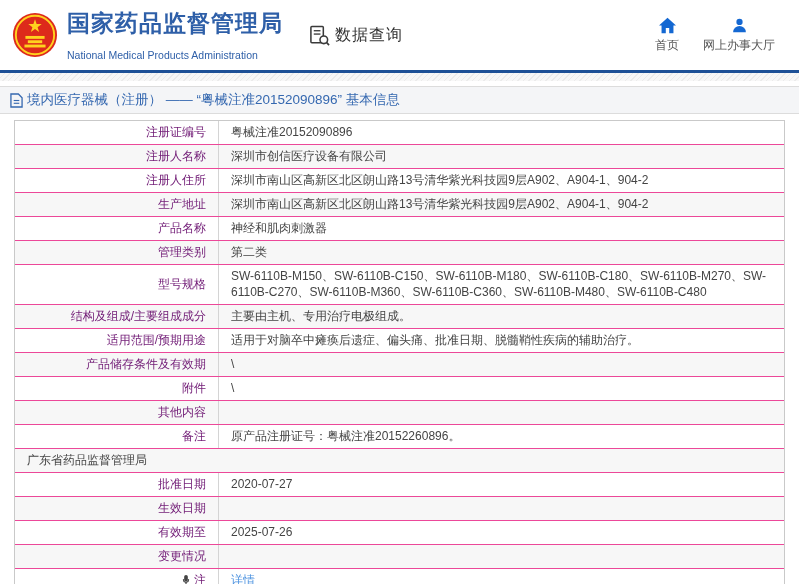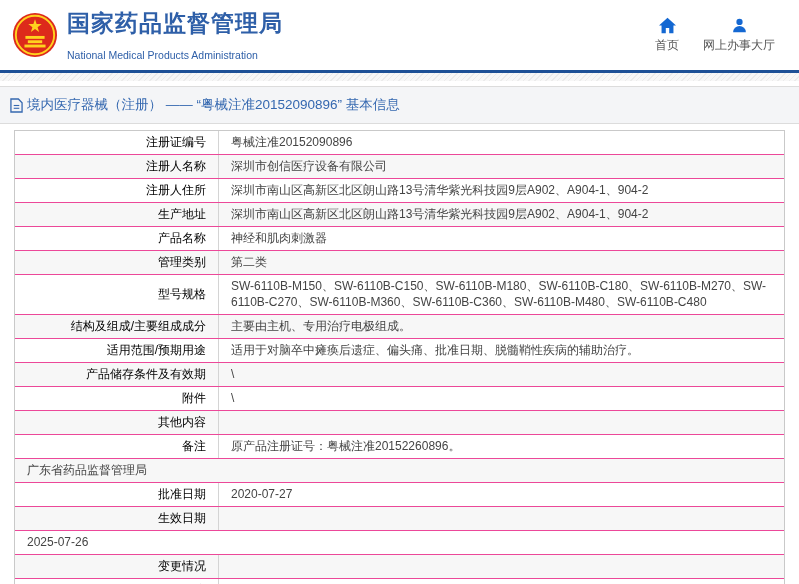--- a/index.html
+++ b/index.html
@@ -20,33 +20,33 @@
   .hspacer { flex:1; }
   .topnav { display:flex; align-items:center; gap:24px; margin-right:10px; }
   .nav-item { display:flex; flex-direction:column; align-items:center; gap:3px;
     text-decoration:none; cursor:pointer; }
   .nav-item .ic { width:17px; height:17px; }
   .nav-label { font-size:12px; color:#555; }
 
   
   .stripe { height:8px; width:100%;
     background:repeating-linear-gradient(135deg,#f7f7f7 0 3px,#ebebeb 3px 4px); }
-  .breadcrumb { margin-top:5px; height:38px; display:flex; align-items:center;
+  .breadcrumb { margin-top:5px; height:28px; display:flex; align-items:center;
     background:#f4f5f7; border-top:1px solid #dcdcdc; border-bottom:1px solid #dcdcdc;
     padding-left:10px; }
   .breadcrumb .ic { width:13px; height:15px; margin-right:4px; flex:0 0 13px; }
   .breadcrumb-text { font-size:13.5px; color:#3568b0; }
 
   
   .info-table { margin:6px 14px 0 14px; border:1px solid #c9c9c9; }
   .trow { display:flex; align-items:stretch; border-top:1px solid #ec4899; background:#fff; }
   .trow:first-child { border-top:none; }
   .trow:nth-child(even) { background:#f7f7f7; }
   .tlabel { flex:0 0 204px; text-align:right; padding:3px 12px 4px 8px;
-    font-size:12px; line-height:16px; color:#000000; border-right:1px solid #d4d4d4;
+    font-size:12px; line-height:16px; color:#701a75; border-right:1px solid #d4d4d4;
     display:flex; justify-content:flex-end; align-items:center; gap:3px; }
   .tvalue { flex:1; padding:3px 12px 4px 12px; font-size:12px; line-height:16px;
     color:#444; min-height:23px; display:flex; align-items:center; flex-wrap:wrap; }
   .tvalue .txt { word-break:break-all; }
   .detail-link { color:#4f94e0; text-decoration:none; cursor:pointer; }
   .note-ic { width:10px; height:12px; display:inline-block; }
 </style>
 </head>
 <body>
 
@@ -63,20 +63,32 @@
           <rect x="16.5" y="29.5" width="15" height="3" fill="#ffd21e"></rect>
           <rect x="13" y="34" width="22" height="3" fill="#ffd21e"></rect>
         </svg>
       </span>
       <div class="titles">
         <div class="org-cn">国家药品监督管理局</div>
         <div class="org-en">National Medical Products Administration</div>
       </div>
     </div>
 
+    <div class="section">
+      <span class="ic">
+        <svg viewBox="0 0 22 22" width="21" height="21">
+          <rect x="2" y="1.5" width="13" height="17" rx="1" fill="none" stroke="#3a3a3a" stroke-width="1.6"></rect>
+          <line x1="5" y1="6" x2="12" y2="6" stroke="#3a3a3a" stroke-width="1.4"></line>
+          <line x1="5" y1="9.5" x2="12" y2="9.5" stroke="#3a3a3a" stroke-width="1.4"></line>
+          <circle cx="15.5" cy="15.5" r="4" fill="#fff" stroke="#3a3a3a" stroke-width="1.6"></circle>
+          <line x1="18.3" y1="18.3" x2="21" y2="21" stroke="#3a3a3a" stroke-width="1.8"></line>
+        </svg>
+      </span>
+      <span class="section-title">数据查询</span>
+    </div>
 
     <div class="hspacer"></div>
 
     <nav class="topnav">
       <a class="nav-item">
         <span class="ic">
           <svg viewBox="0 0 20 18" width="17" height="17">
             <path d="M10 0 L20 9 h-3 v9 h-5 v-6 H8 v6 H3 V9 H0 Z" fill="#1468d2"></path>
           </svg>
         </span>
@@ -223,20 +235,23 @@
           <span class="txt">2020-07-27</span>
         </div>
       </div>
       <div class="trow">
         <div class="tlabel">
           <span>生效日期</span>
         </div>
         <div class="tvalue"></div>
       </div>
       <div class="trow">
+        <div class="tlabel">
+          <span>有效期至</span>
+        </div>
         <div class="tvalue">
           <span class="txt">2025-07-26</span>
         </div>
       </div>
       <div class="trow">
         <div class="tlabel">
           <span>变更情况</span>
         </div>
         <div class="tvalue"></div>
       </div>

